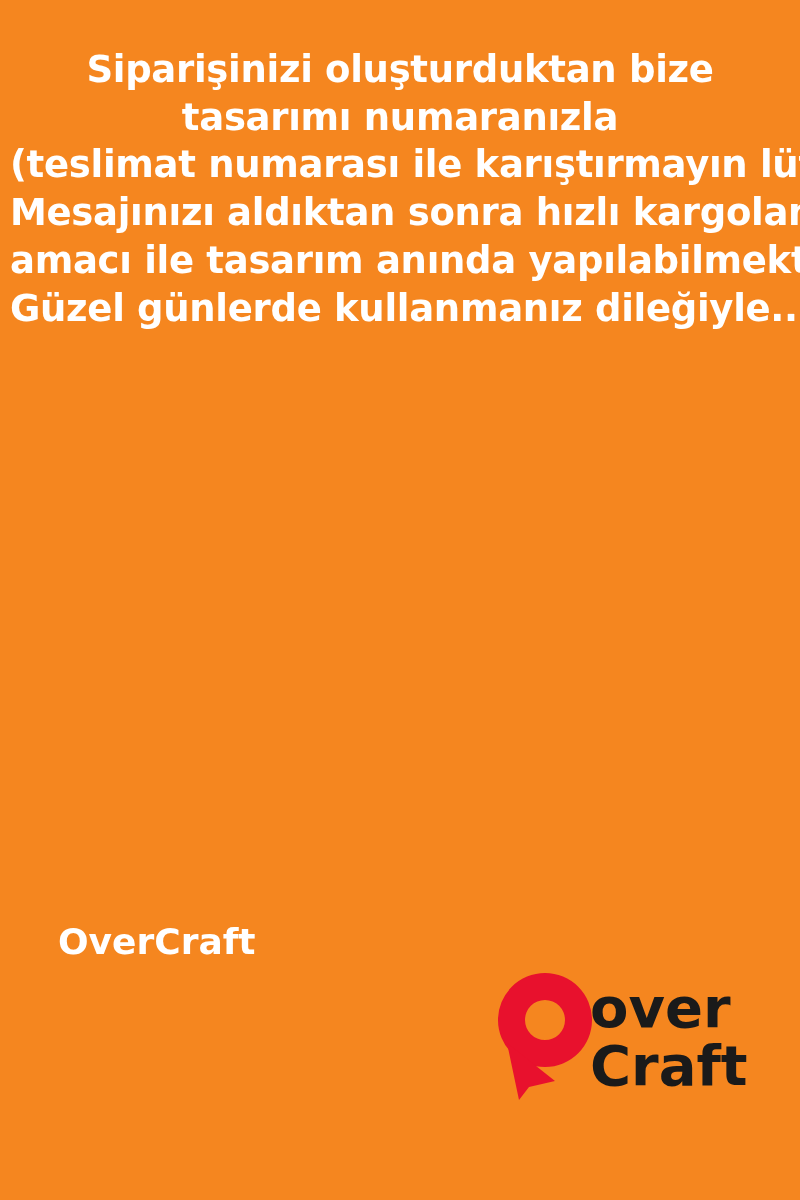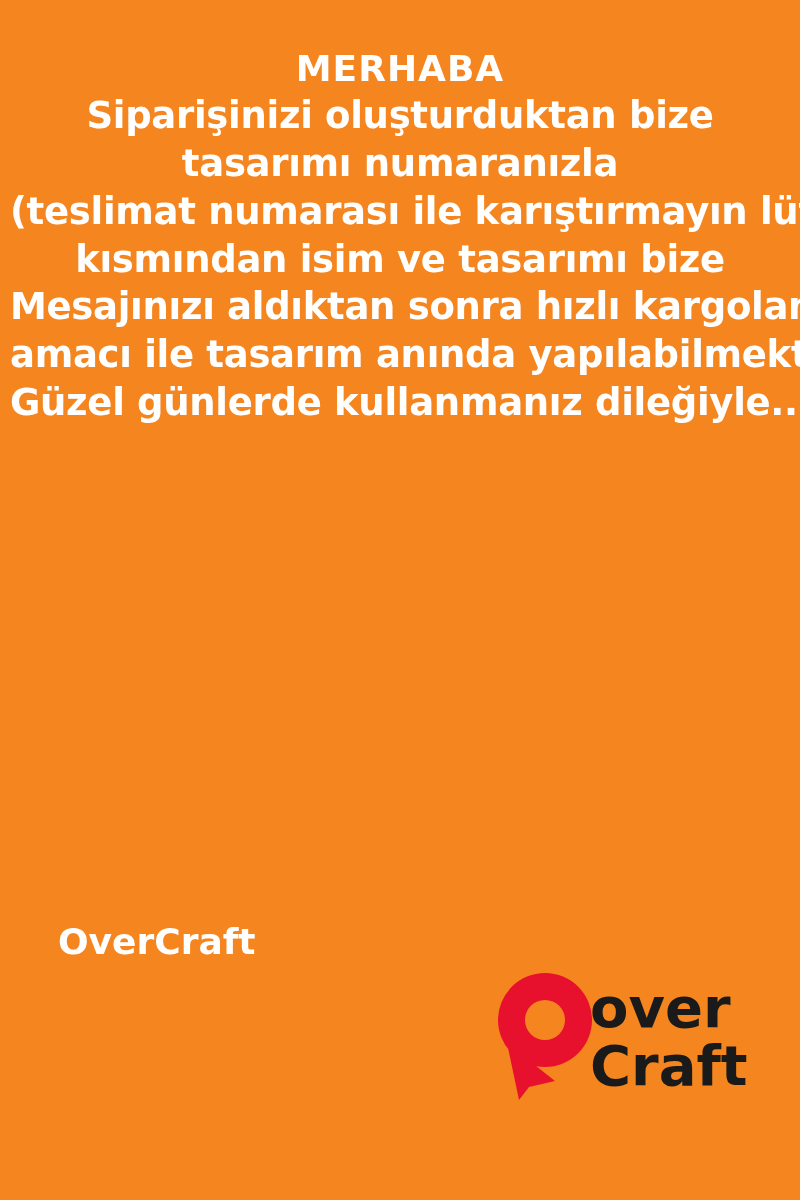--- a/index.html
+++ b/index.html
@@ -66,25 +66,23 @@
   .logo svg {
     display: block;
   }
 </style>
 </head>
 <body>
 
 <div class="poster">
 
   <div class="message-block">
-    <span class="line title">MERHABA</span>
     <span class="line">Siparişinizi oluşturduktan bize</span>
     <span class="line">tasarımı numaranızla</span>
     <span class="line">(teslimat numarası ile karıştırmayın lütfen)</span>
-    <span class="line">kısmından isim ve tasarımı bize</span>
     <span class="line">Mesajınızı aldıktan sonra hızlı kargolama</span>
     <span class="line">amacı ile tasarım anında yapılabilmekte</span>
     <span class="line">Güzel günlerde kullanmanız dileğiyle...</span>
   </div>
 
   <div class="signature">OverCraft</div>
 
   <div class="logo">
     <svg width="280" height="135" viewBox="0 0 280 135" xmlns="http://www.w3.org/2000/svg">
 

